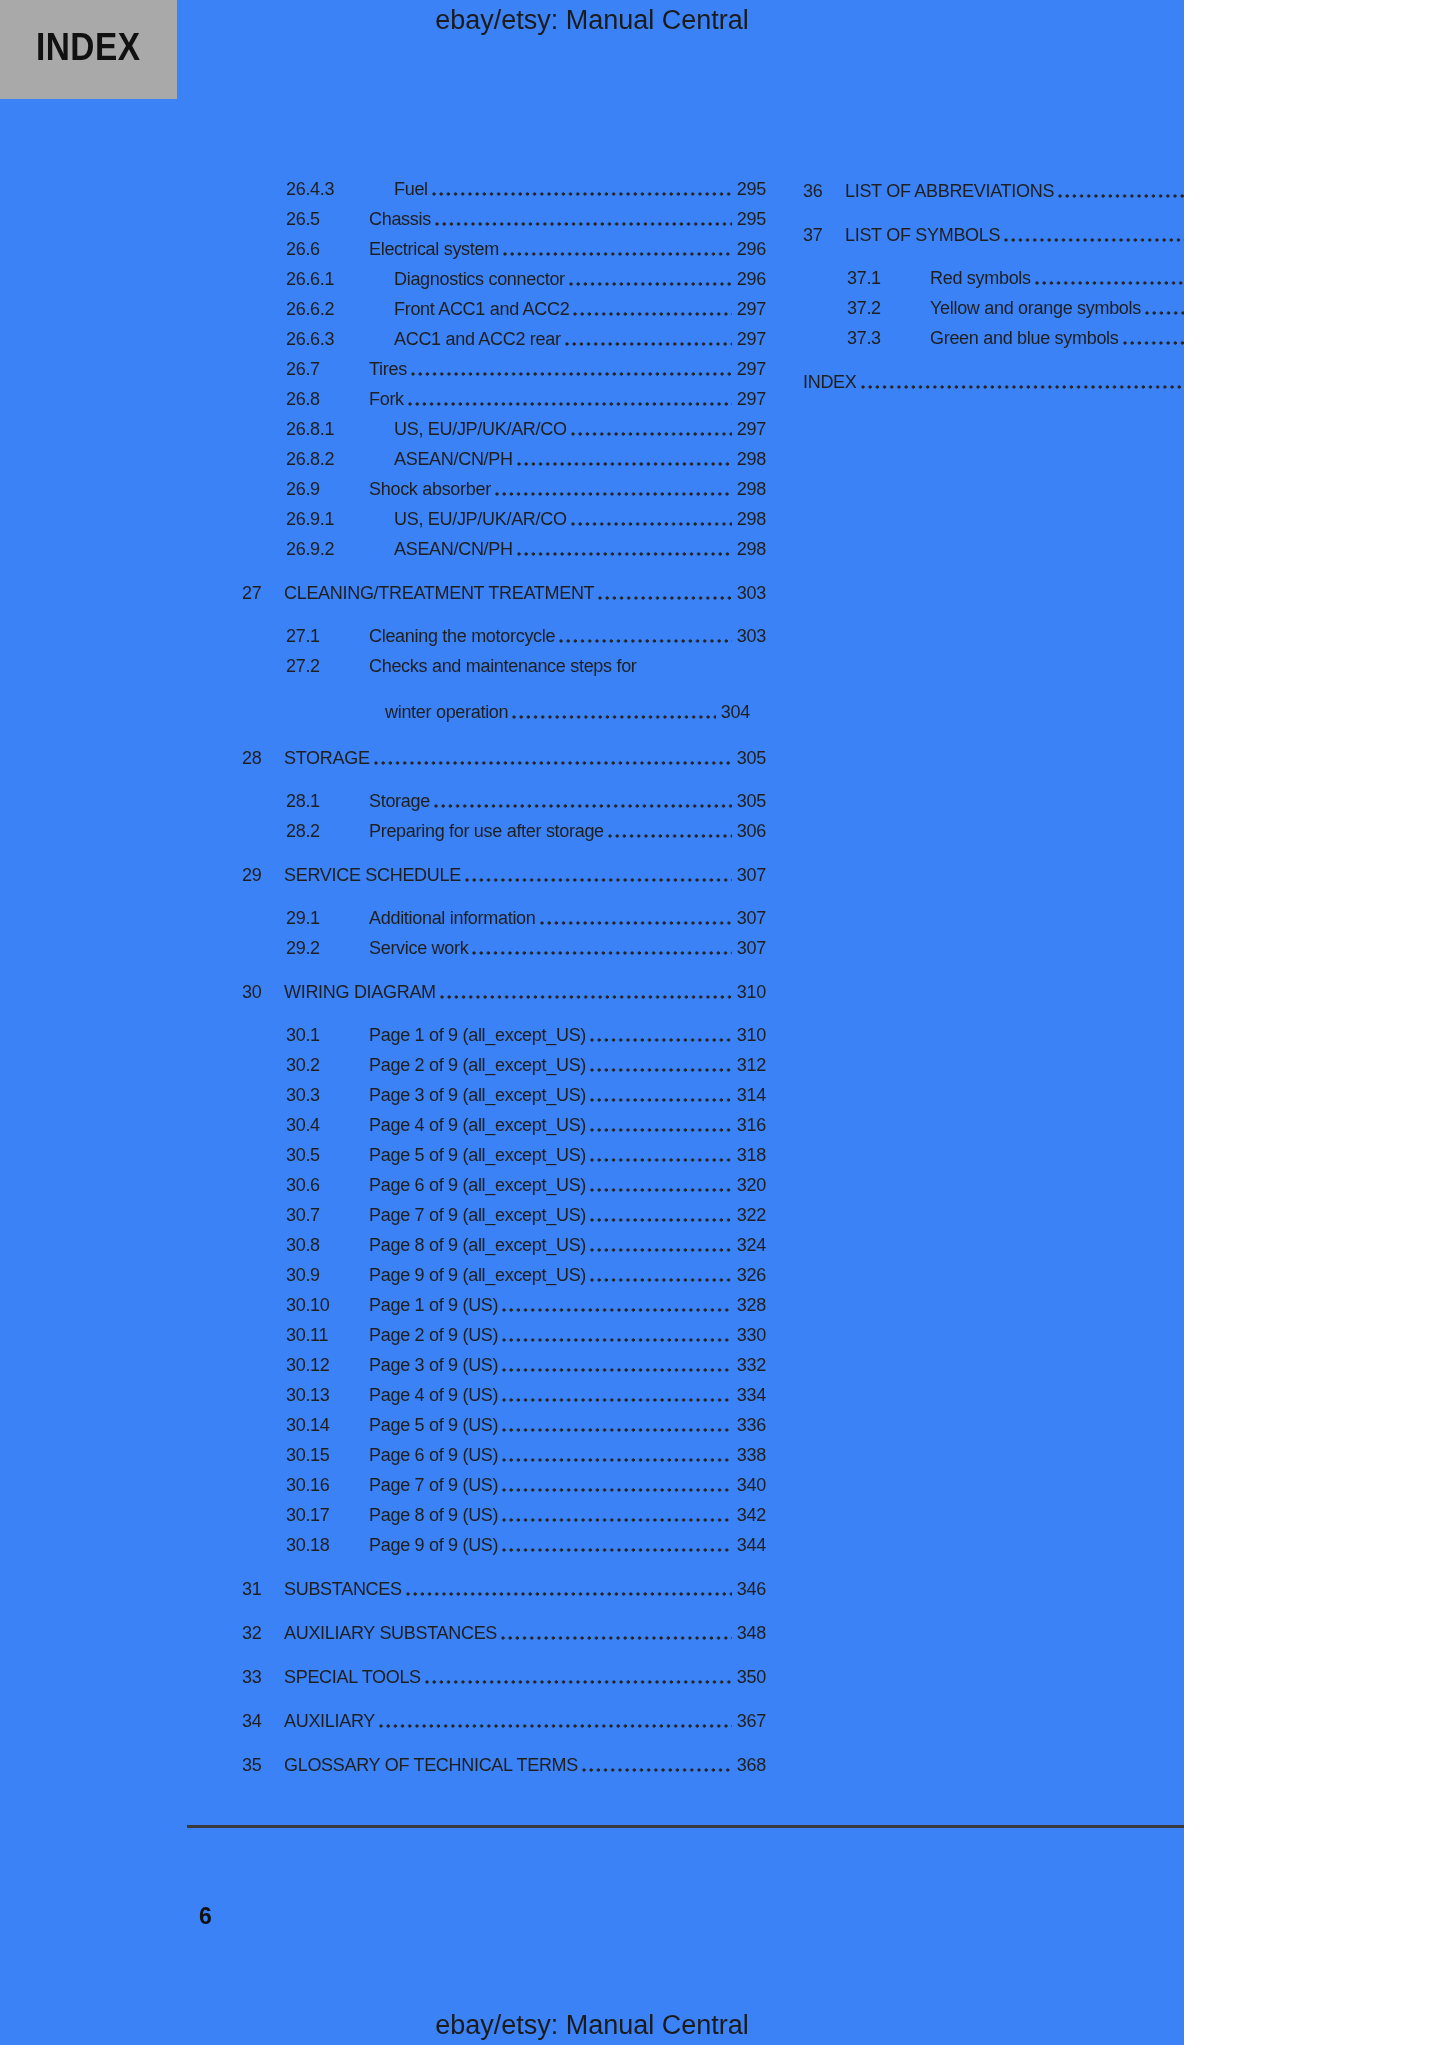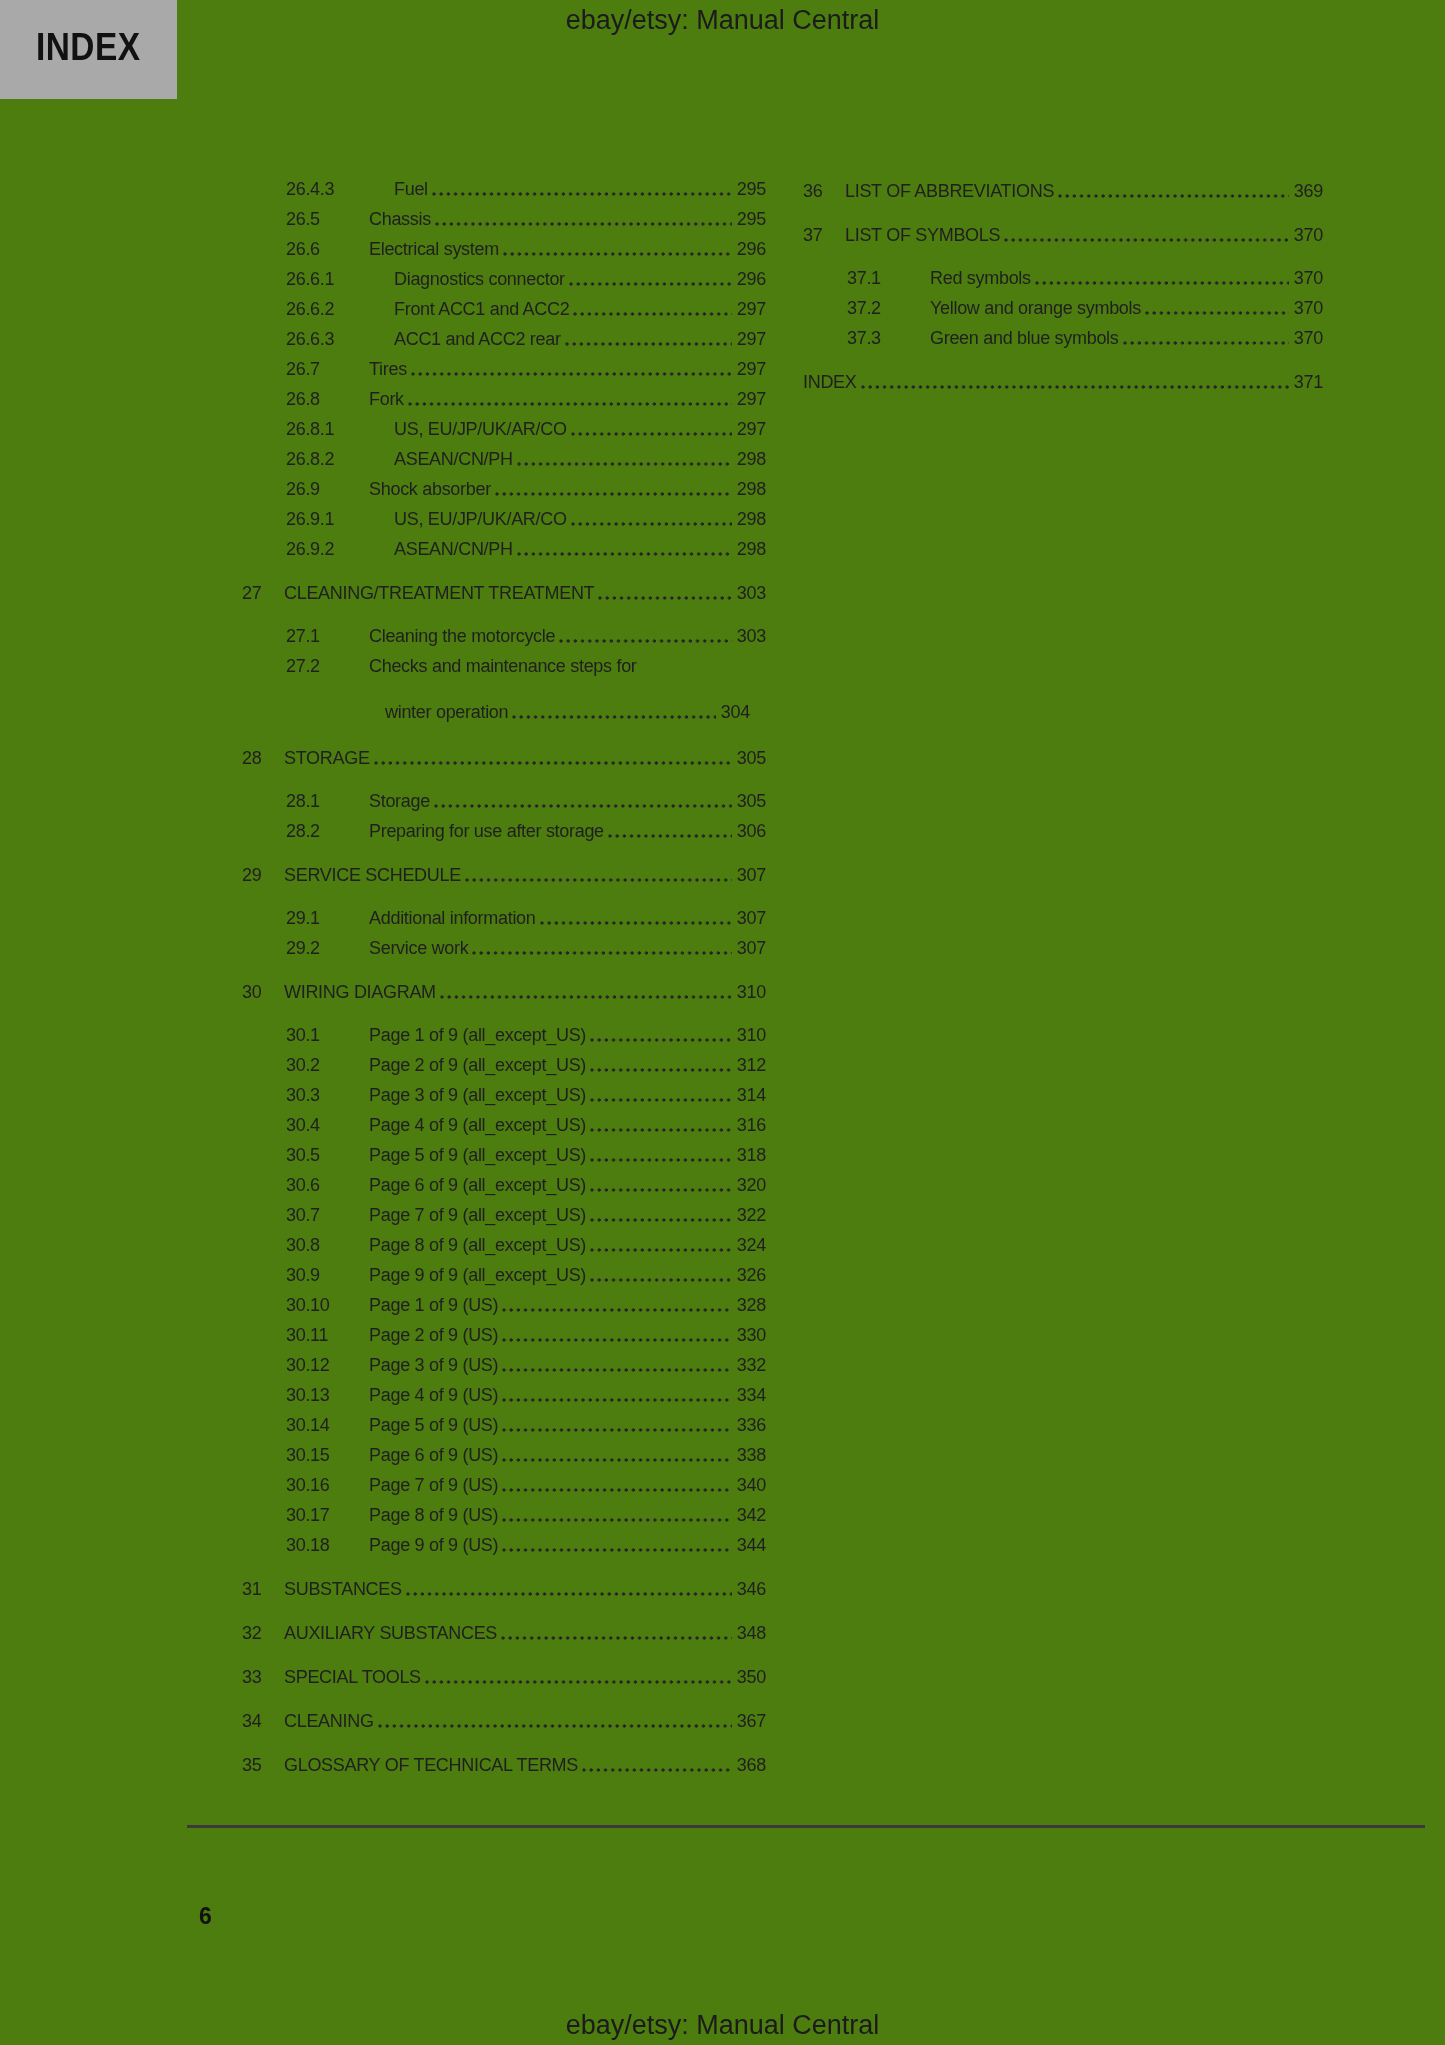--- a/index.html
+++ b/index.html
@@ -1,20 +1,20 @@
 <!DOCTYPE html>
 <html><head>
 <meta charset="utf-8">
 <style>
   html, body { margin: 0; padding: 0; background: #ffffff; }
   .page {
     position: relative;
-    width: 1445px;
+    width: 1184px;
     height: 2045px;
-    background: #4d7c0f;
+    background: #3b82f6;
     overflow: hidden;
     font-family: "Liberation Sans", "DejaVu Sans", sans-serif;
     color: #1f1f1f;
   }
 
   
   .index-tab {
     position: absolute;
     left: 0; top: 0;
     width: 177px; height: 99px;
@@ -370,21 +370,21 @@
         <span class="pg">348</span>
       </div>
       <div class="row l1">
         <span class="num">33</span>
         <span class="title">SPECIAL TOOLS</span>
         <span class="dots"></span>
         <span class="pg">350</span>
       </div>
       <div class="row l1">
         <span class="num">34</span>
-        <span class="title">CLEANING</span>
+        <span class="title">AUXILIARY</span>
         <span class="dots"></span>
         <span class="pg">367</span>
       </div>
       <div class="row l1">
         <span class="num">35</span>
         <span class="title">GLOSSARY OF TECHNICAL TERMS</span>
         <span class="dots"></span>
         <span class="pg">368</span>
       </div>
     </div>

